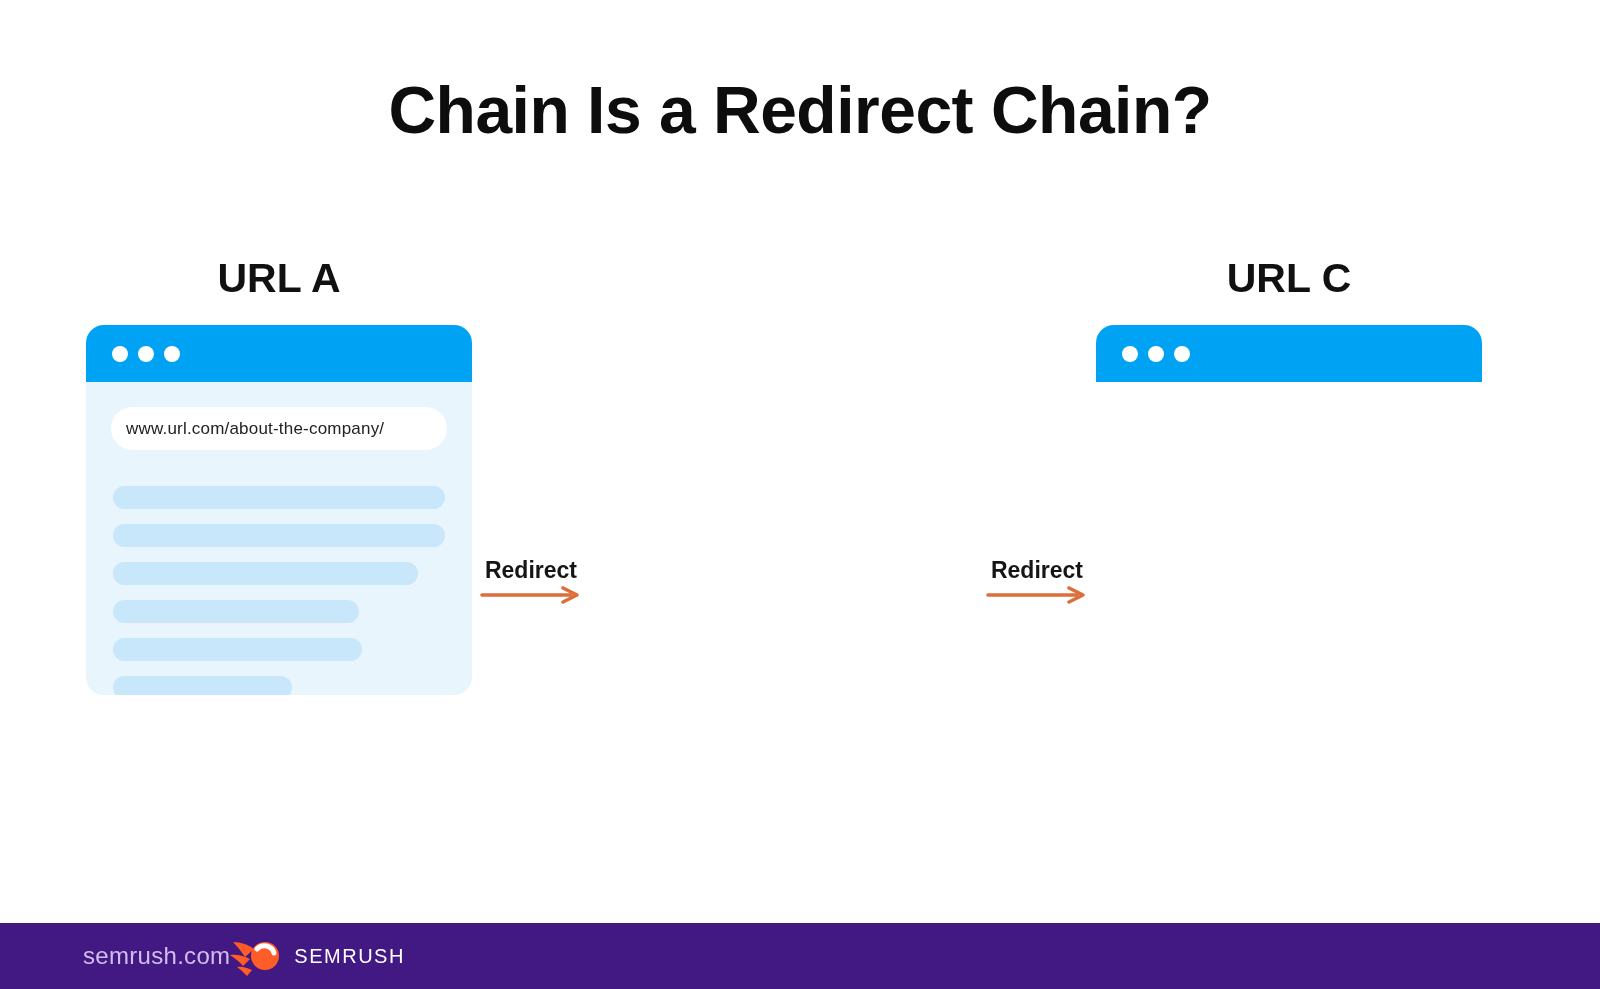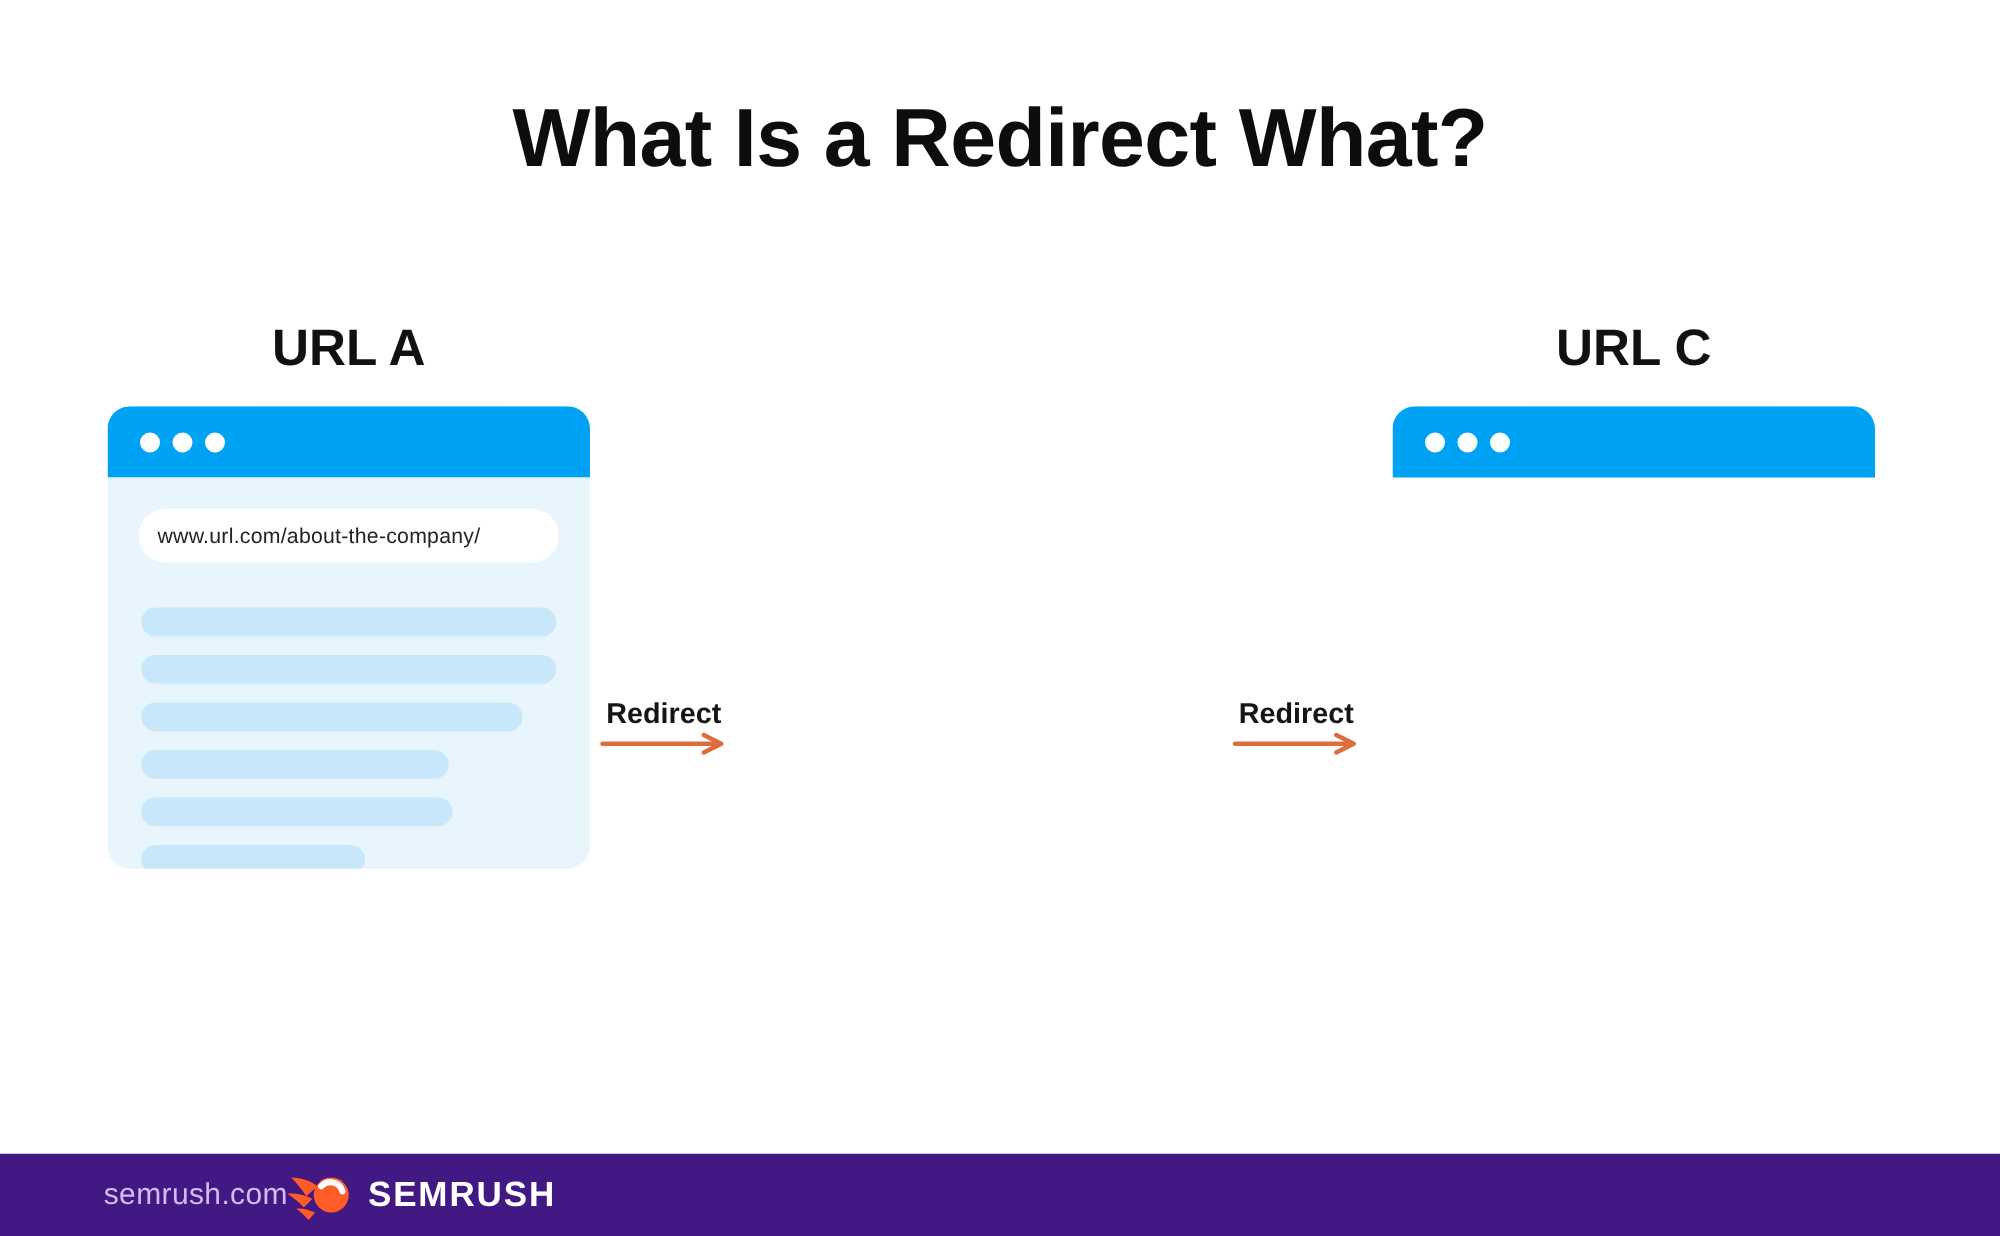--- a/index.html
+++ b/index.html
@@ -32,21 +32,21 @@
   }
 
   
   .group {
     position: absolute;
     top: 254px;
     width: 386px;
   }
   .group-a { left: 86px; }
   .group-b { left: 591px; }
-  .group-c { left: 1096px; margin-left: 18px; }
+  .group-c { left: 1096px; }
 
   .card-label {
     height: 49px;
     line-height: 49px;
     text-align: center;
     font-size: 41px;
     font-weight: 700;
     color: #111111;
     margin-bottom: 22px;
   }
@@ -146,32 +146,32 @@
     font-size: 24px;
     color: #d2bcf0;
     letter-spacing: 0.3px;
   }
   .brand {
     display: flex;
     align-items: center;
     gap: 12px;
   }
   .brand-text {
-    font-size: 28px;
-    font-weight: 700;
+    font-size: 20px;
+    font-weight: 400;
     color: #ffffff;
     letter-spacing: 1.5px;
   }
 </style>
 </head>
 <body>
 
 <div class="canvas">
 
-  <h1 class="page-title">What Is a Redirect What?</h1>
+  <h1 class="page-title">Chain Is a Redirect Chain?</h1>
 
   <div class="group group-a">
     <div class="card-label">URL A</div>
     <div class="browser-card">
       <div class="browser-header">
         <span class="dot"></span>
         <span class="dot"></span>
         <span class="dot"></span>
       </div>
       <div class="browser-body">

